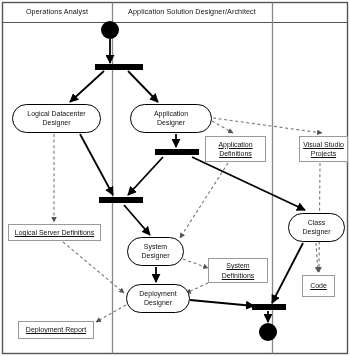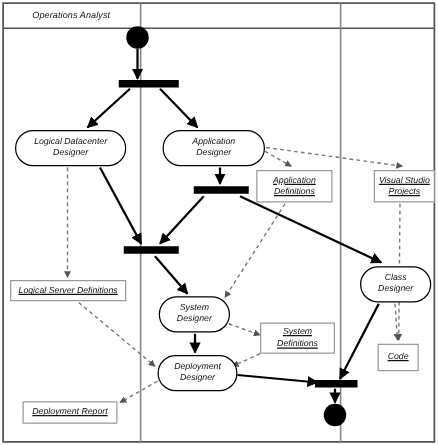--- a/index.html
+++ b/index.html
@@ -1,17 +1,17 @@
 <!DOCTYPE html>
 <html><head>
 <meta charset="utf-8">
 <style>
   html,body{margin:0;padding:0;background:#ffffff;}
   body{font-family:"Liberation Sans",sans-serif;}
-  #stage{position:relative;width:350px;height:356px;overflow:hidden;background:#fff;font-style:italic;}
+  #stage{position:relative;width:350px;height:356px;overflow:hidden;background:#fff;}
   #diagram{position:absolute;left:0;top:0;width:350px;height:356px;}
 
   .lane-label{
     position:absolute;
     font-size:7.2px;
     color:#111;
     text-align:center;
     white-space:nowrap;
     letter-spacing:.1px;
   }
@@ -101,20 +101,21 @@
     <rect x="95" y="64" width="48" height="6" fill="#000"></rect>
     <rect x="155" y="149" width="44" height="6" fill="#000"></rect>
     <rect x="99" y="197" width="44" height="6" fill="#000"></rect>
     <rect x="252" y="304" width="34" height="6" fill="#000"></rect>
 
     <circle cx="110" cy="30" r="9" fill="#000"></circle>
     <circle cx="268" cy="332" r="9" fill="#000"></circle>
   </svg>
 
   <div class="lane-label" style="left:2px;top:7px;width:110px;">Operations Analyst</div>
+  <div class="lane-label" style="left:112px;top:7px;width:160px;">Application Solution Designer/Architect</div>
 
   <div class="node" style="left:12px;top:104px;width:89px;height:29px;">
     <div>
       <div>Logical Datacenter</div>
       <div>Designer</div>
     </div>
   </div>
 
   <div class="node" style="left:130px;top:104px;width:82px;height:29px;">
     <div>

